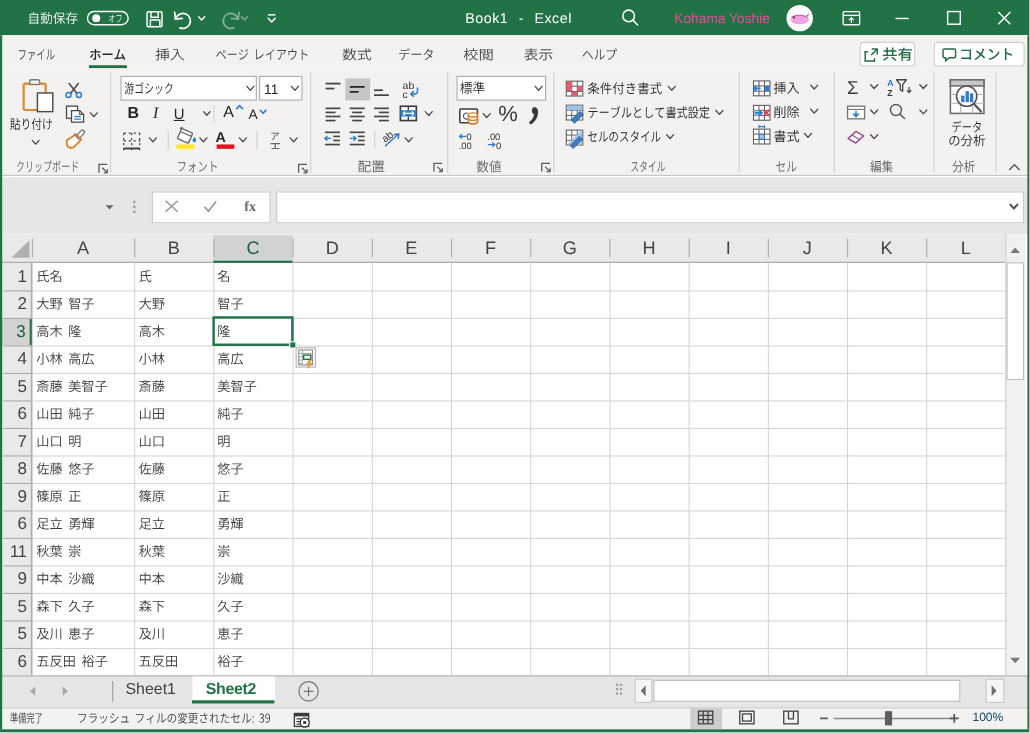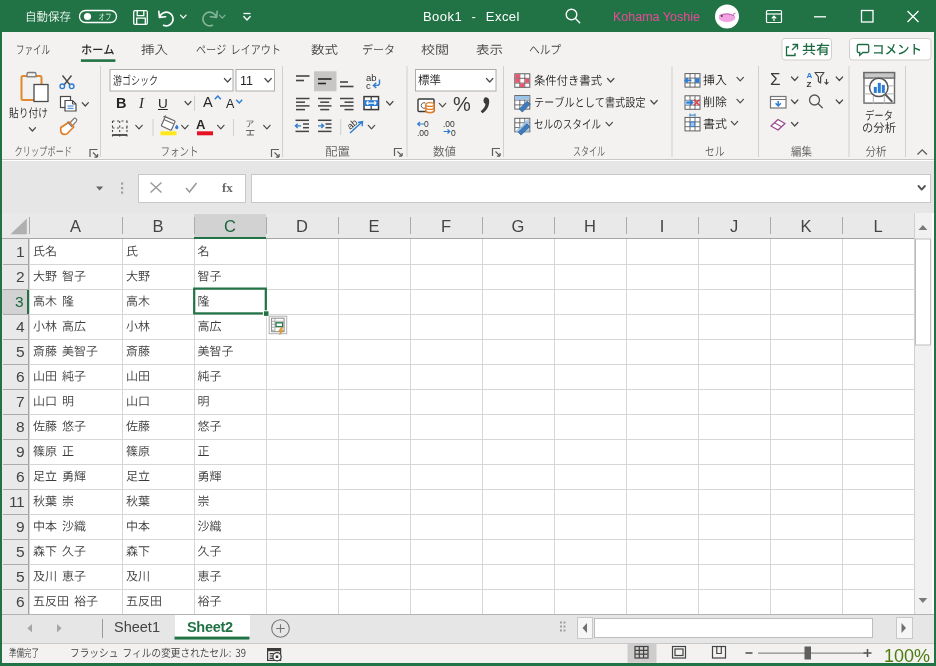--- a/index.html
+++ b/index.html
@@ -138,21 +138,21 @@
 <div class="t" style="left:158px;top:96px;color:#262626;font-size:13.5px;text-decoration:underline">U</div>
 <div class="t" style="left:203px;top:94px;color:#262626;font-size:14.5px">A</div>
 <div class="t" style="left:226px;top:97px;color:#262626;font-size:12.5px">A</div>
 <div class="t" style="left:196px;top:117px;color:#262626;font-size:13px;font-weight:bold">A</div>
 <div class="t" style="left:453px;top:92.5px;color:#3a3a3a;font-size:20px">%</div>
 
 <div class="t" style="left:770px;top:69.5px;color:#3a3a3a;font-size:17px">Σ</div>
 <div class="t" style="left:222px;top:180px;color:#6a6a6a;font-size:13px;font-family:'Liberation Serif',serif;font-weight:bold">fx</div>
 <div class="t" style="left:114px;top:619px;color:#444;font-size:14.5px">Sheet1</div>
 <div class="t" style="left:187px;top:619px;color:#217346;font-size:14.5px;font-weight:bold;letter-spacing:-0.3px">Sheet2</div>
-<div class="t" style="left:884px;top:646px;color:#4d7c0f;font-size:18px">100%</div>
+<div class="t" style="left:884px;top:646px;color:#0c4a6e;font-size:11px">100%</div>
 <svg width="936" height="666" viewBox="0 0 936 666" style="position:absolute;left:0;top:0;z-index:50">
       <defs>
         <path id="gM30b3" d="M153 148V35C182 37 232 39 273 39H747L746 -15H860C858 7 856 56 856 91V608C856 634 857 670 858 692C840 691 805 690 778 690H281C248 690 200 693 165 696V585C191 587 242 589 281 589H748V143H269C226 143 182 146 153 148Z"></path>
         <path id="gM30c8" d="M327 92C327 53 324 -1 319 -36H442C437 0 434 61 434 92V401C544 365 707 302 812 245L857 354C757 403 567 474 434 514V670C434 705 438 749 441 782H318C324 748 327 702 327 670C327 586 327 156 327 92Z"></path>
         <path id="gM30db" d="M347 376 258 419C218 336 135 221 69 158L155 100C210 160 303 289 347 376ZM770 420 684 373C735 311 808 188 850 106L942 157C902 230 823 356 770 420ZM106 627V522C134 524 166 525 197 525H464V521C464 473 464 143 463 96C463 69 452 59 426 59C400 59 355 62 312 70L321 -29C366 -34 425 -37 472 -37C537 -37 566 -6 566 49C566 126 566 439 566 521V525H818C843 525 877 525 906 523V626C880 623 843 621 817 621H566V713C566 736 571 778 574 792H456C460 776 464 737 464 714V621H196C165 621 135 623 106 627Z"></path>
         <path id="gM30e0" d="M169 126C139 124 100 124 69 124L87 8C117 12 150 17 175 20C305 32 625 67 784 86C805 40 823 -4 836 -39L942 9C899 116 792 315 722 420L625 378C660 332 701 259 739 183C632 169 463 150 327 138C377 270 468 552 498 648C513 692 525 722 536 749L411 775C407 746 403 719 389 671C361 570 266 271 210 128Z"></path>
         <path id="gM30e1" d="M286 623 220 543C319 482 423 405 496 346C398 225 277 121 107 40L195 -39C367 53 487 167 578 278C661 206 736 135 808 52L888 140C819 215 733 293 644 366C708 460 756 567 788 650C796 672 813 711 824 731L708 772C703 748 694 712 686 690C657 608 620 519 561 432C481 493 370 570 286 623Z"></path>
         <path id="gM30f3" d="M233 745 160 667C234 617 358 508 410 455L489 536C433 594 303 698 233 745ZM130 76 197 -27C352 1 479 60 580 122C736 218 859 354 931 484L870 593C809 465 684 315 523 216C427 157 297 101 130 76Z"></path>
         <path id="gM30fc" d="M97 446V322C131 325 191 327 246 327C339 327 708 327 790 327C834 327 880 323 902 322V446C877 444 838 440 790 440C709 440 339 440 246 440C192 440 130 444 97 446Z"></path>
         <path id="gM5171" d="M580 145C672 75 792 -24 850 -84L942 -28C878 33 753 128 664 192ZM318 190C263 118 154 33 57 -18C79 -35 113 -64 133 -85C232 -27 344 65 417 152ZM84 641V550H271V332H46V239H957V332H729V550H924V641H729V836H631V641H369V836H271V641ZM369 332V550H631V332Z"></path>

